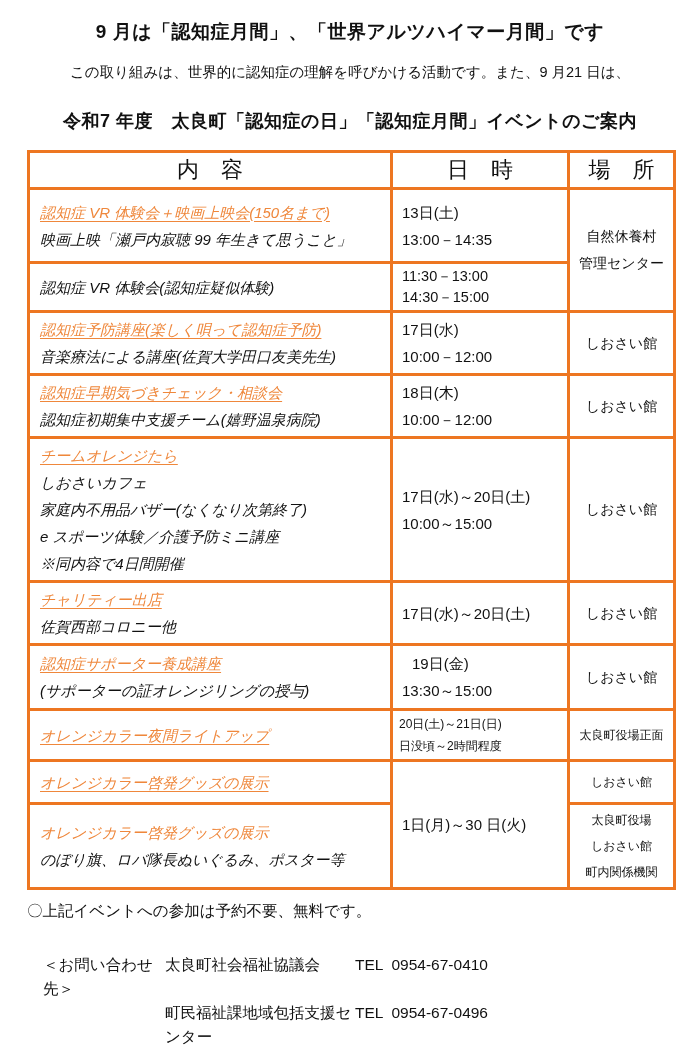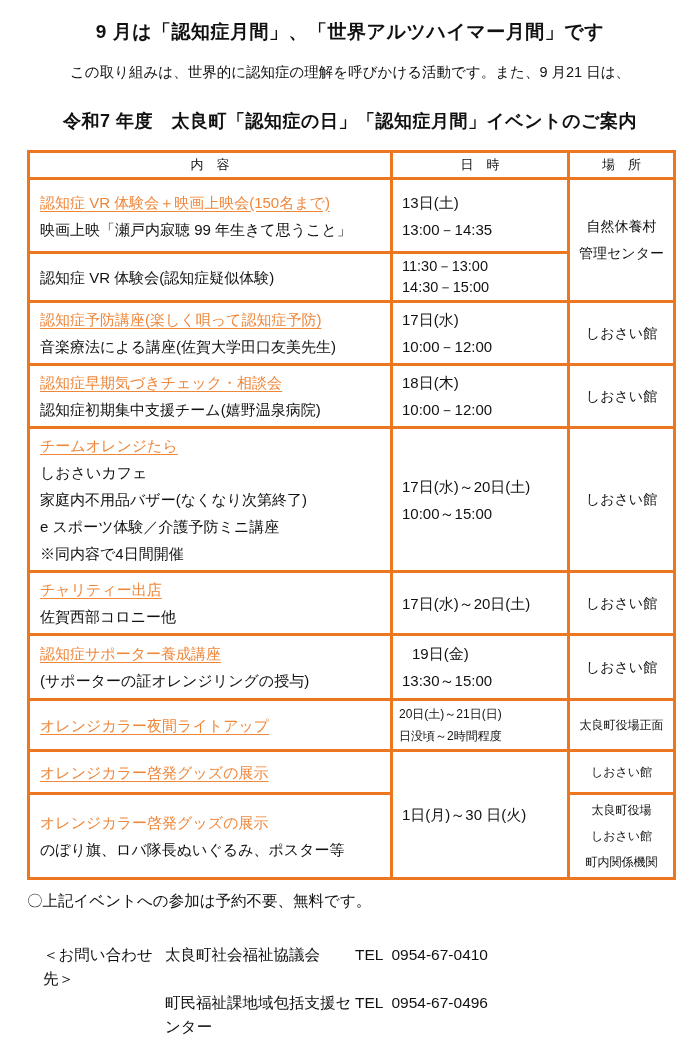--- a/index.html
+++ b/index.html
@@ -52,29 +52,30 @@
     width: 646px;
     table-layout: fixed;
   }
   table.events td {
     border: 3px solid var(--accent);
     overflow: hidden;
   }
   td.th {
     text-align: center;
     vertical-align: middle;
-    font-size: 13px;
+    font-size: 22px;
     padding: 2px 0;
     margin-left: 40px;
   }
   td.cc {
     padding: 3px 10px;
     font-size: 15px;
     line-height: 27px;
     vertical-align: middle;
+    font-style: italic;
   }
   td.cd {
     padding: 3px 9px;
     font-size: 15px;
     line-height: 27px;
     vertical-align: middle;
   }
   td.cd.tight { line-height: 21px; font-size: 14.5px; padding: 2px 9px; }
   td.cd.small { font-size: 12px; line-height: 22px; padding: 2px 6px; }
   td.cp {

